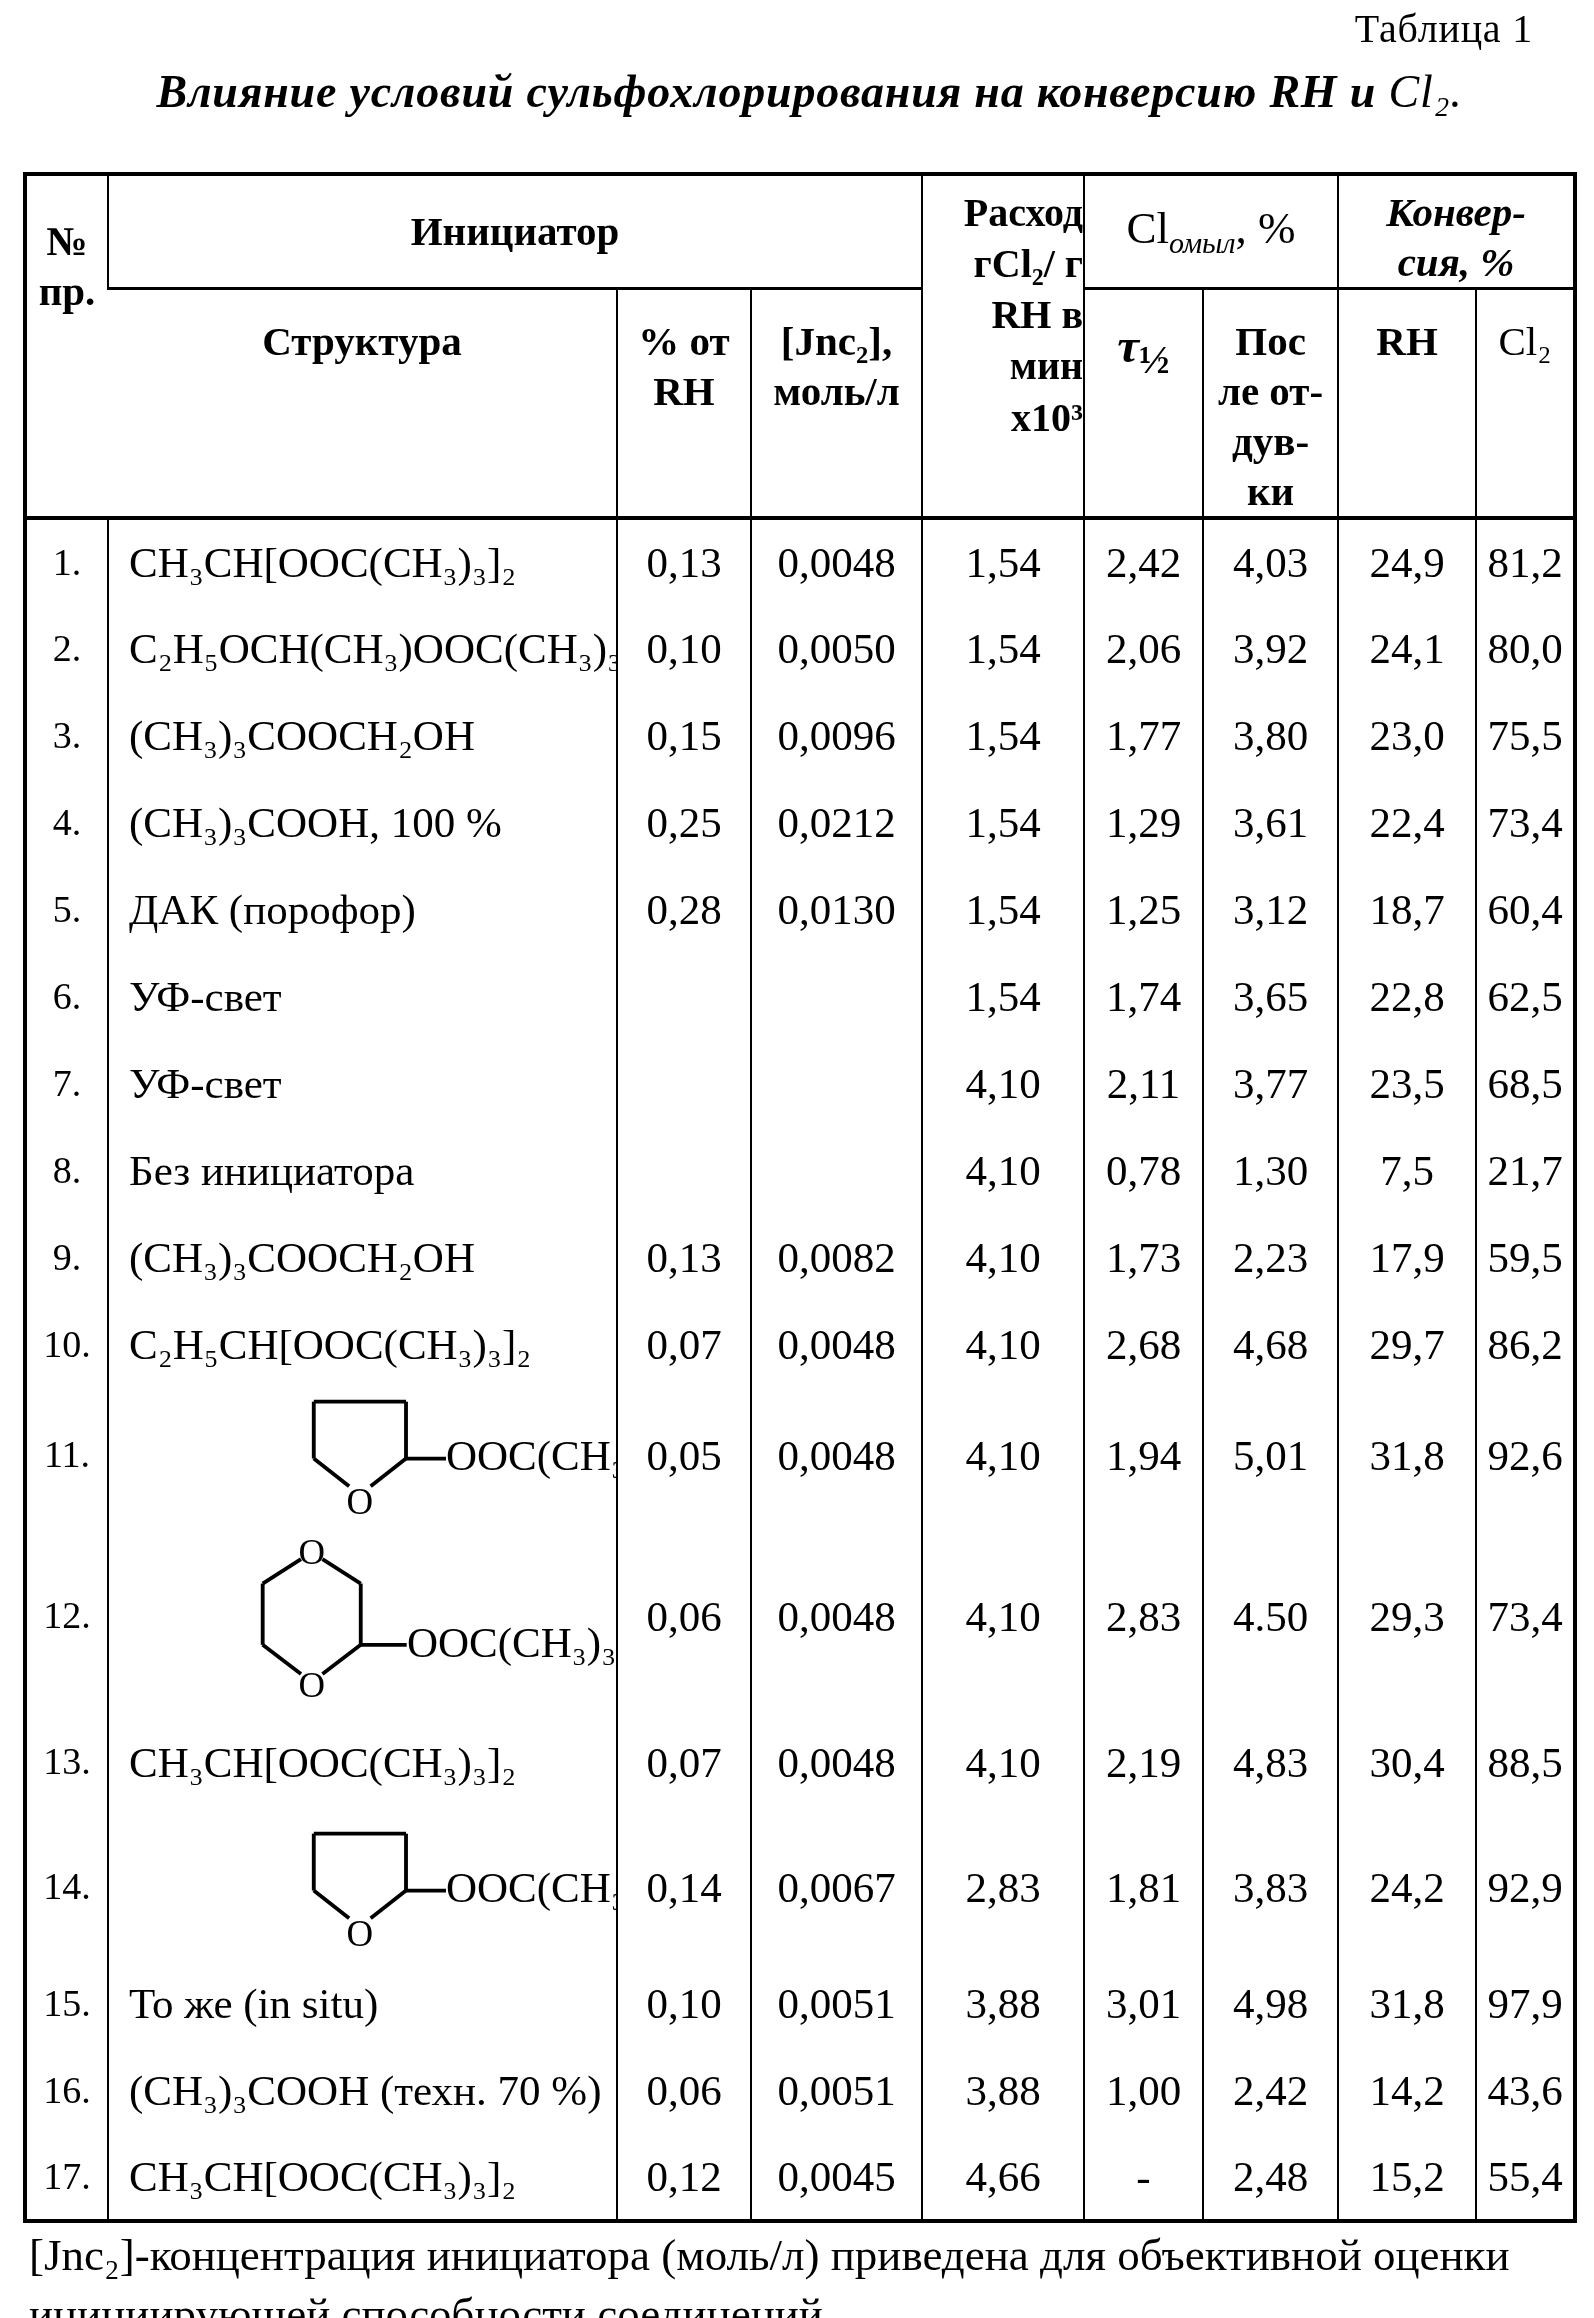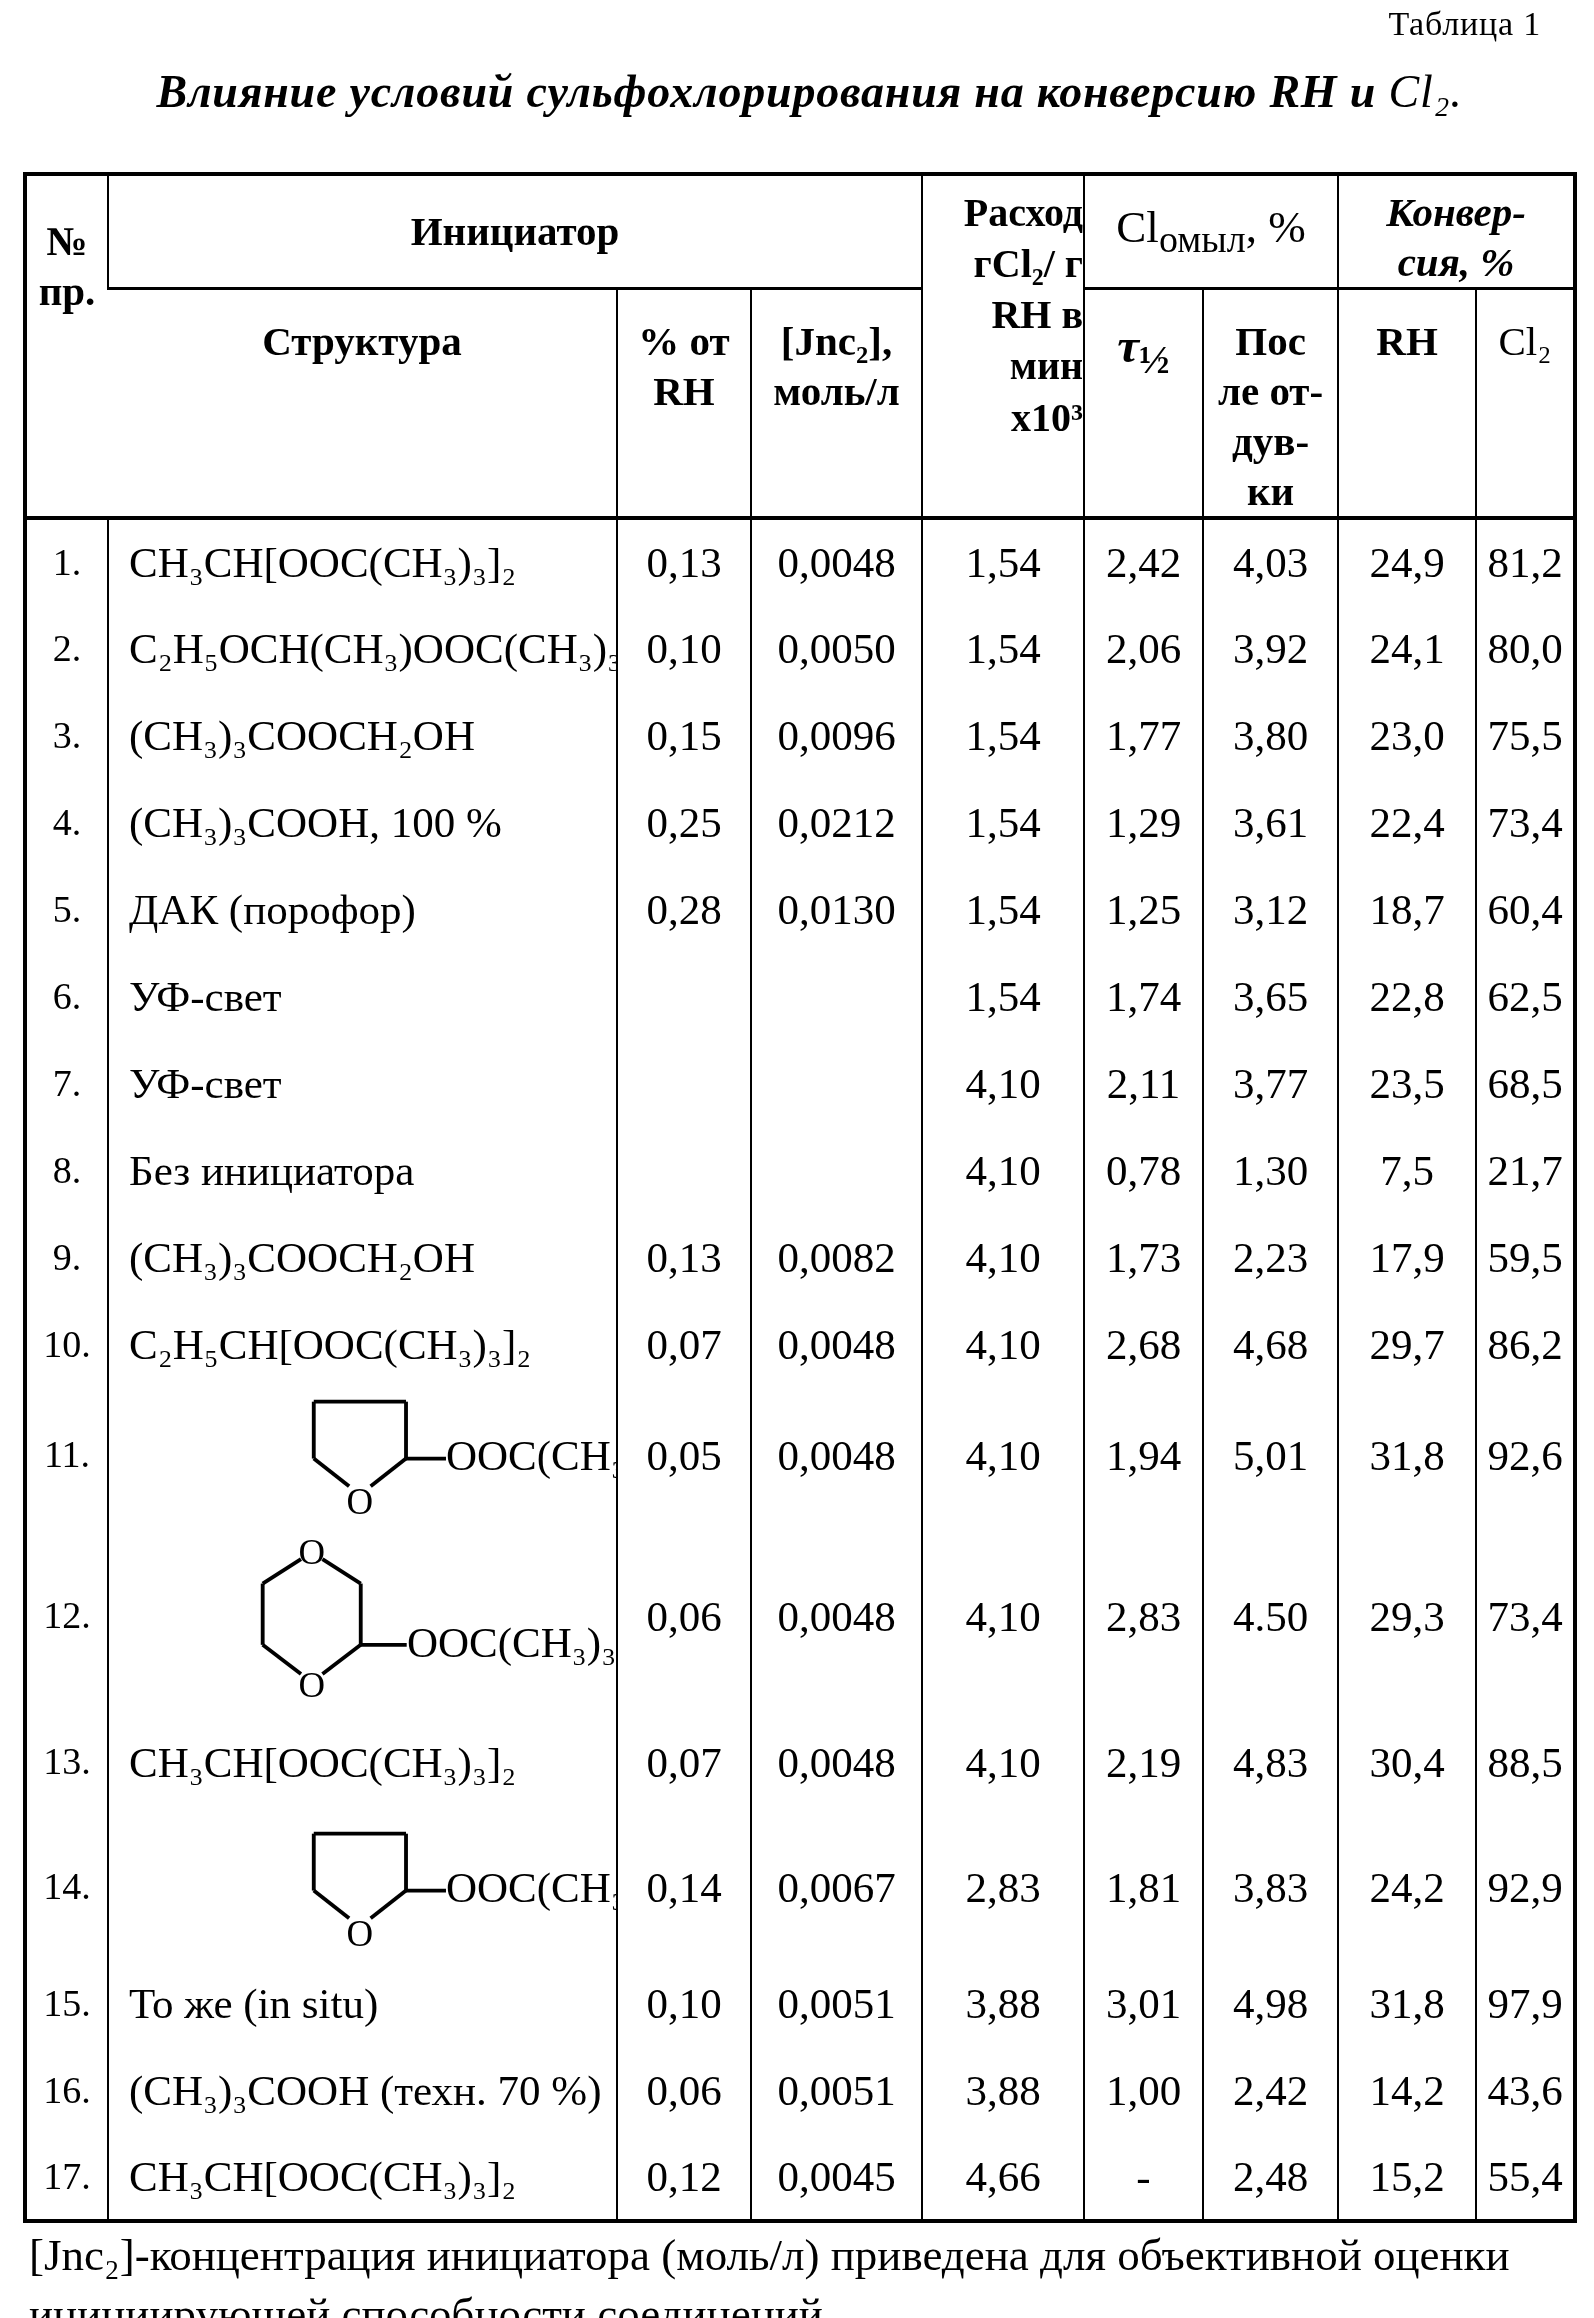--- a/index.html
+++ b/index.html
@@ -8,22 +8,22 @@
     width: 1595px;
     height: 2319px;
     background: #ffffff;
     font-family: "Liberation Serif", "DejaVu Serif", serif;
     color: #000;
     overflow: hidden;
   }
   .table-caption {
     position: absolute;
     top: 4.6px;
-    right: 54px;
-    font-size: 34px;
+    right: 62px;
+    font-size: 40px;
     letter-spacing: 0.8px;
     margin-left: 12px;
   }
   .page-title {
     position: absolute;
     top: 65px;
     left: 12px;
     width: 1595px;
     text-align: center;
     font-size: 46px;
@@ -66,21 +66,21 @@
     white-space: pre-line;
     line-height: 1.22;
   }
   thead tr.hA { height: 98px; }
   thead tr.hB { height: 230px; }
   thead tr.hA th.group { border-bottom: 3.1px solid #000; vertical-align: middle; }
   thead tr.hB th { border-bottom: 4.6px solid #000; vertical-align: top; padding-top: 26px; }
   th.rowspan2 { border-bottom: 4.6px solid #000; vertical-align: top; padding-top: 40px; }
   th.th-consumption { padding-top: 10.8px; font-size: 40px; line-height: 1.28; text-align: right; }
   th.th-clomyl { font-weight: normal; font-size: 45px; }
-  th.th-clomyl sub { font-size: 38px; }
+  th.th-clomyl sub { font-size: 30px; font-style: italic; }
   th.th-cl2-sub { font-weight: normal; }
   th.th-tau { font-size: 49px; padding-top: 61px; }
   th.th-tau .tau { font-style: italic; }
   th.th-conv { vertical-align: top; padding-top: 10.8px; font-style: italic; }
 
   tbody td {
     font-size: 43px;
     vertical-align: middle;
     text-align: center;
     line-height: 1.1;

